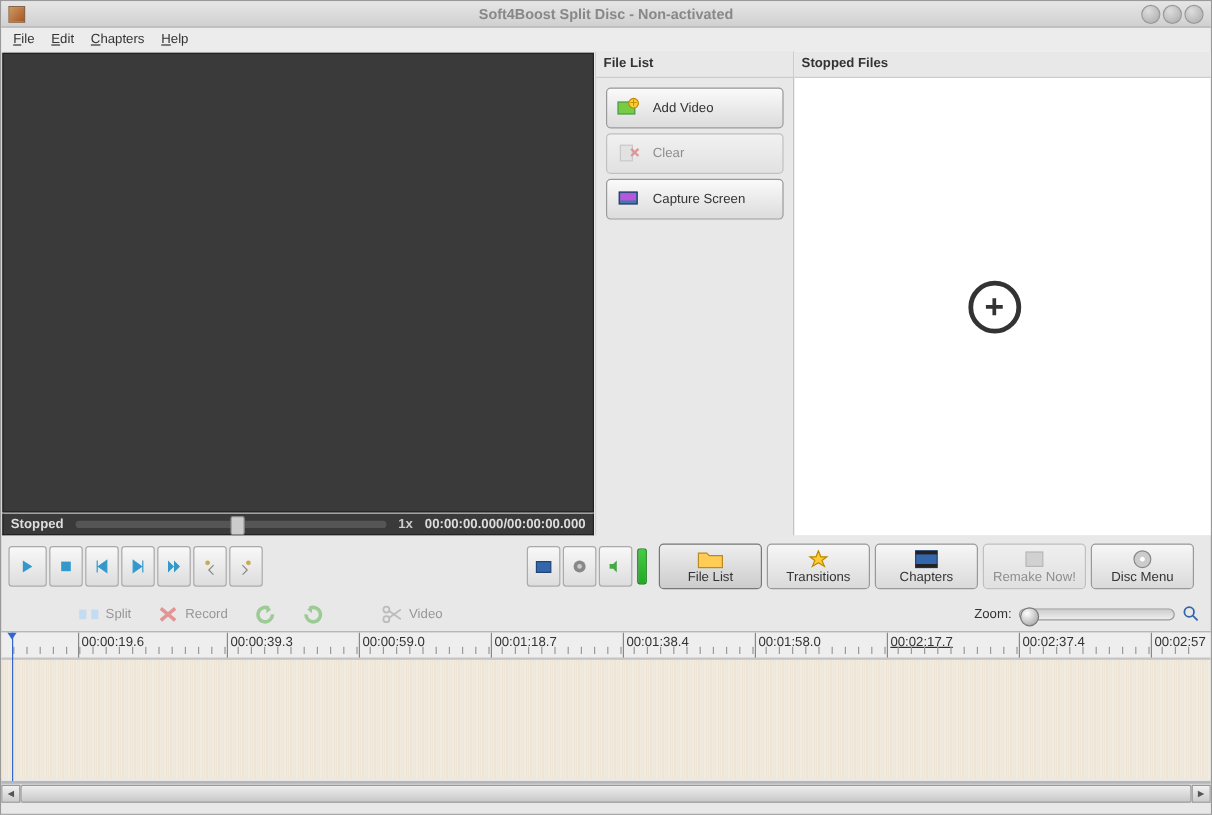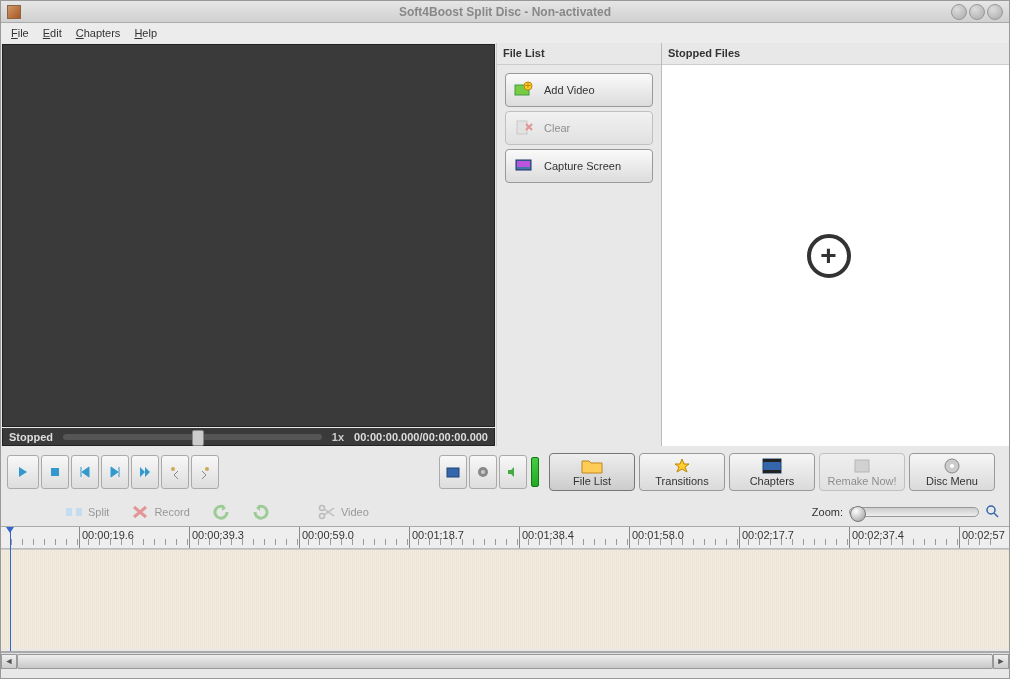--- a/index.html
+++ b/index.html
@@ -272,27 +272,27 @@
     <div class="zslide"></div>
     <span><svg width="14" height="14" viewBox="0 0 14 14">
           <circle cx="6" cy="6" r="4" fill="none" stroke="#36a" stroke-width="1.5"></circle>
           <path d="M9 9 L13 13" stroke="#36a" stroke-width="1.5"></path>
         </svg></span>
   </div>
 </div>
 
 <div class="timeline">
   <div class="ruler" id="ruler">
-      <div class="tick" style="left: 78px;">00:00:19.6</div>
+      <div class="tick" style="left: 64px;">00:00:19.6</div>
       <div class="tick" style="left: 188px;">00:00:39.3</div>
       <div class="tick" style="left: 298px;">00:00:59.0</div>
       <div class="tick" style="left: 408px;">00:01:18.7</div>
       <div class="tick" style="left: 518px;">00:01:38.4</div>
       <div class="tick" style="left: 628px;">00:01:58.0</div>
-      <div class="tick" style="left: 738px;">00:02:17.7</div>
+      <div class="tick" style="left: 738px; text-decoration: underline;">00:02:17.7</div>
       <div class="tick" style="left: 848px;">00:02:37.4</div>
       <div class="tick" style="left: 958px;">00:02:57</div>
       <div class="minor" style="left: 10px;"></div>
       <div class="minor" style="left: 21px;"></div>
       <div class="minor" style="left: 32px;"></div>
       <div class="minor" style="left: 43px;"></div>
       <div class="minor" style="left: 54px;"></div>
       <div class="minor" style="left: 65px;"></div>
       <div class="minor" style="left: 76px;"></div>
       <div class="minor" style="left: 87px;"></div>

